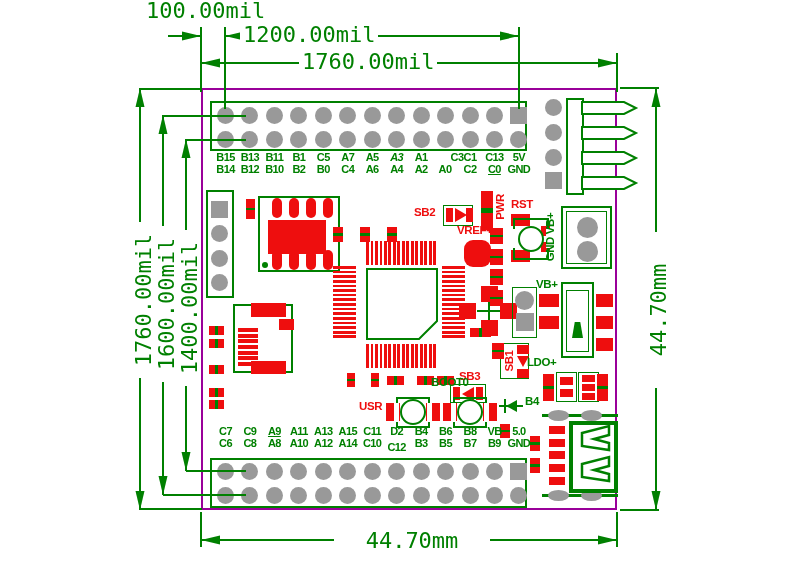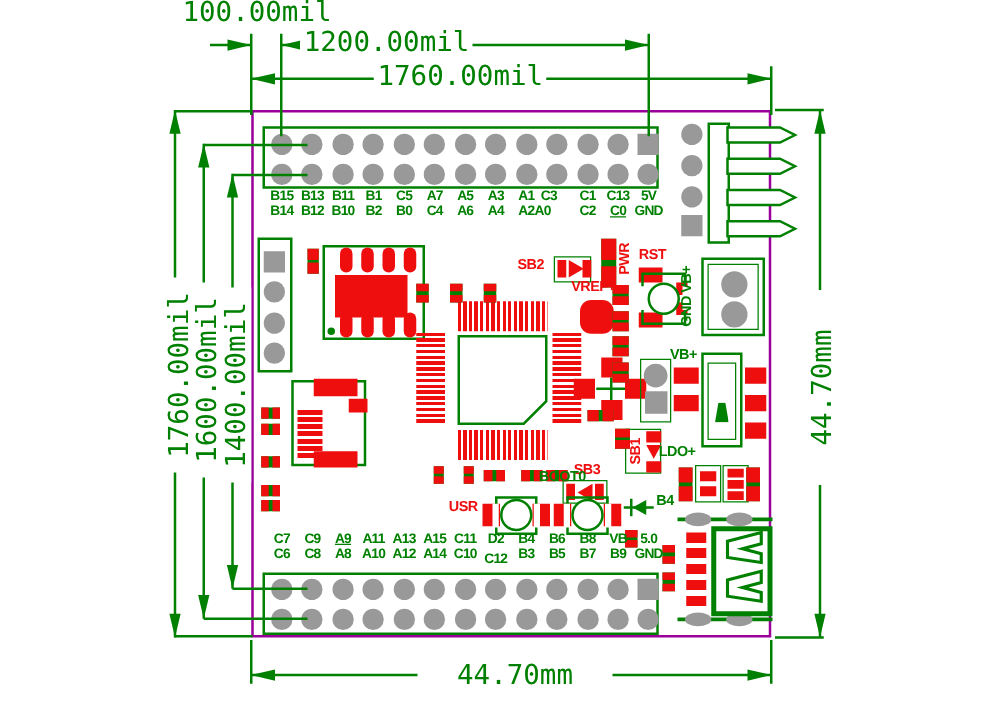--- a/index.html
+++ b/index.html
@@ -292,30 +292,30 @@
     <div class="pad round" style="left: 339.25px; top: 106.5px; width: 17px; height: 17px;"></div>
     <div class="pad round" style="left: 339.25px; top: 130.5px; width: 17px; height: 17px;"></div>
     <div class="pin-label" style="left: 334.75px; top: 152px;">A7</div>
     <div class="pin-label" style="left: 334.75px; top: 164px;">C4</div>
     <div class="pad round" style="left: 363.7px; top: 106.5px; width: 17px; height: 17px;"></div>
     <div class="pad round" style="left: 363.7px; top: 130.5px; width: 17px; height: 17px;"></div>
     <div class="pin-label" style="left: 359.2px; top: 152px;">A5</div>
     <div class="pin-label" style="left: 359.2px; top: 164px;">A6</div>
     <div class="pad round" style="left: 388.15px; top: 106.5px; width: 17px; height: 17px;"></div>
     <div class="pad round" style="left: 388.15px; top: 130.5px; width: 17px; height: 17px;"></div>
-    <div class="pin-label" style="left: 383.65px; top: 152px;">A3</div>
+    <div class="pin-label" style="left: 383.65px; top: 152px; font-style: italic;">A3</div>
     <div class="pin-label" style="left: 383.65px; top: 164px;">A4</div>
     <div class="pad round" style="left: 412.6px; top: 106.5px; width: 17px; height: 17px;"></div>
     <div class="pad round" style="left: 412.6px; top: 130.5px; width: 17px; height: 17px;"></div>
     <div class="pin-label" style="left: 408.1px; top: 152px;">A1</div>
     <div class="pin-label" style="left: 408.1px; top: 164px;">A2</div>
     <div class="pad round" style="left: 437.05px; top: 106.5px; width: 17px; height: 17px;"></div>
     <div class="pad round" style="left: 437.05px; top: 130.5px; width: 17px; height: 17px;"></div>
-    <div class="pin-label" style="left: 426px; top: 152px;">C3</div>
-    <div class="pin-label" style="left: 421px; top: 164px;">A0</div>
+    <div class="pin-label" style="left: 444px; top: 152px;">C3</div>
+    <div class="pin-label" style="left: 432px; top: 164px;">A0</div>
     <div class="pad round" style="left: 461.5px; top: 106.5px; width: 17px; height: 17px;"></div>
     <div class="pad round" style="left: 461.5px; top: 130.5px; width: 17px; height: 17px;"></div>
     <div class="pin-label" style="left: 457px; top: 152px;">C1</div>
     <div class="pin-label" style="left: 457px; top: 164px;">C2</div>
     <div class="pad round" style="left: 485.95px; top: 106.5px; width: 17px; height: 17px;"></div>
     <div class="pad round" style="left: 485.95px; top: 130.5px; width: 17px; height: 17px;"></div>
     <div class="pin-label" style="left: 481.45px; top: 152px;">C13</div>
     <div class="pin-label" style="left: 481.45px; top: 164px; text-decoration: underline;">C0</div>
     <div class="pad" style="left: 510.4px; top: 106.5px; width: 17px; height: 17px;"></div>
     <div class="pad round" style="left: 510.4px; top: 130.5px; width: 17px; height: 17px;"></div>

